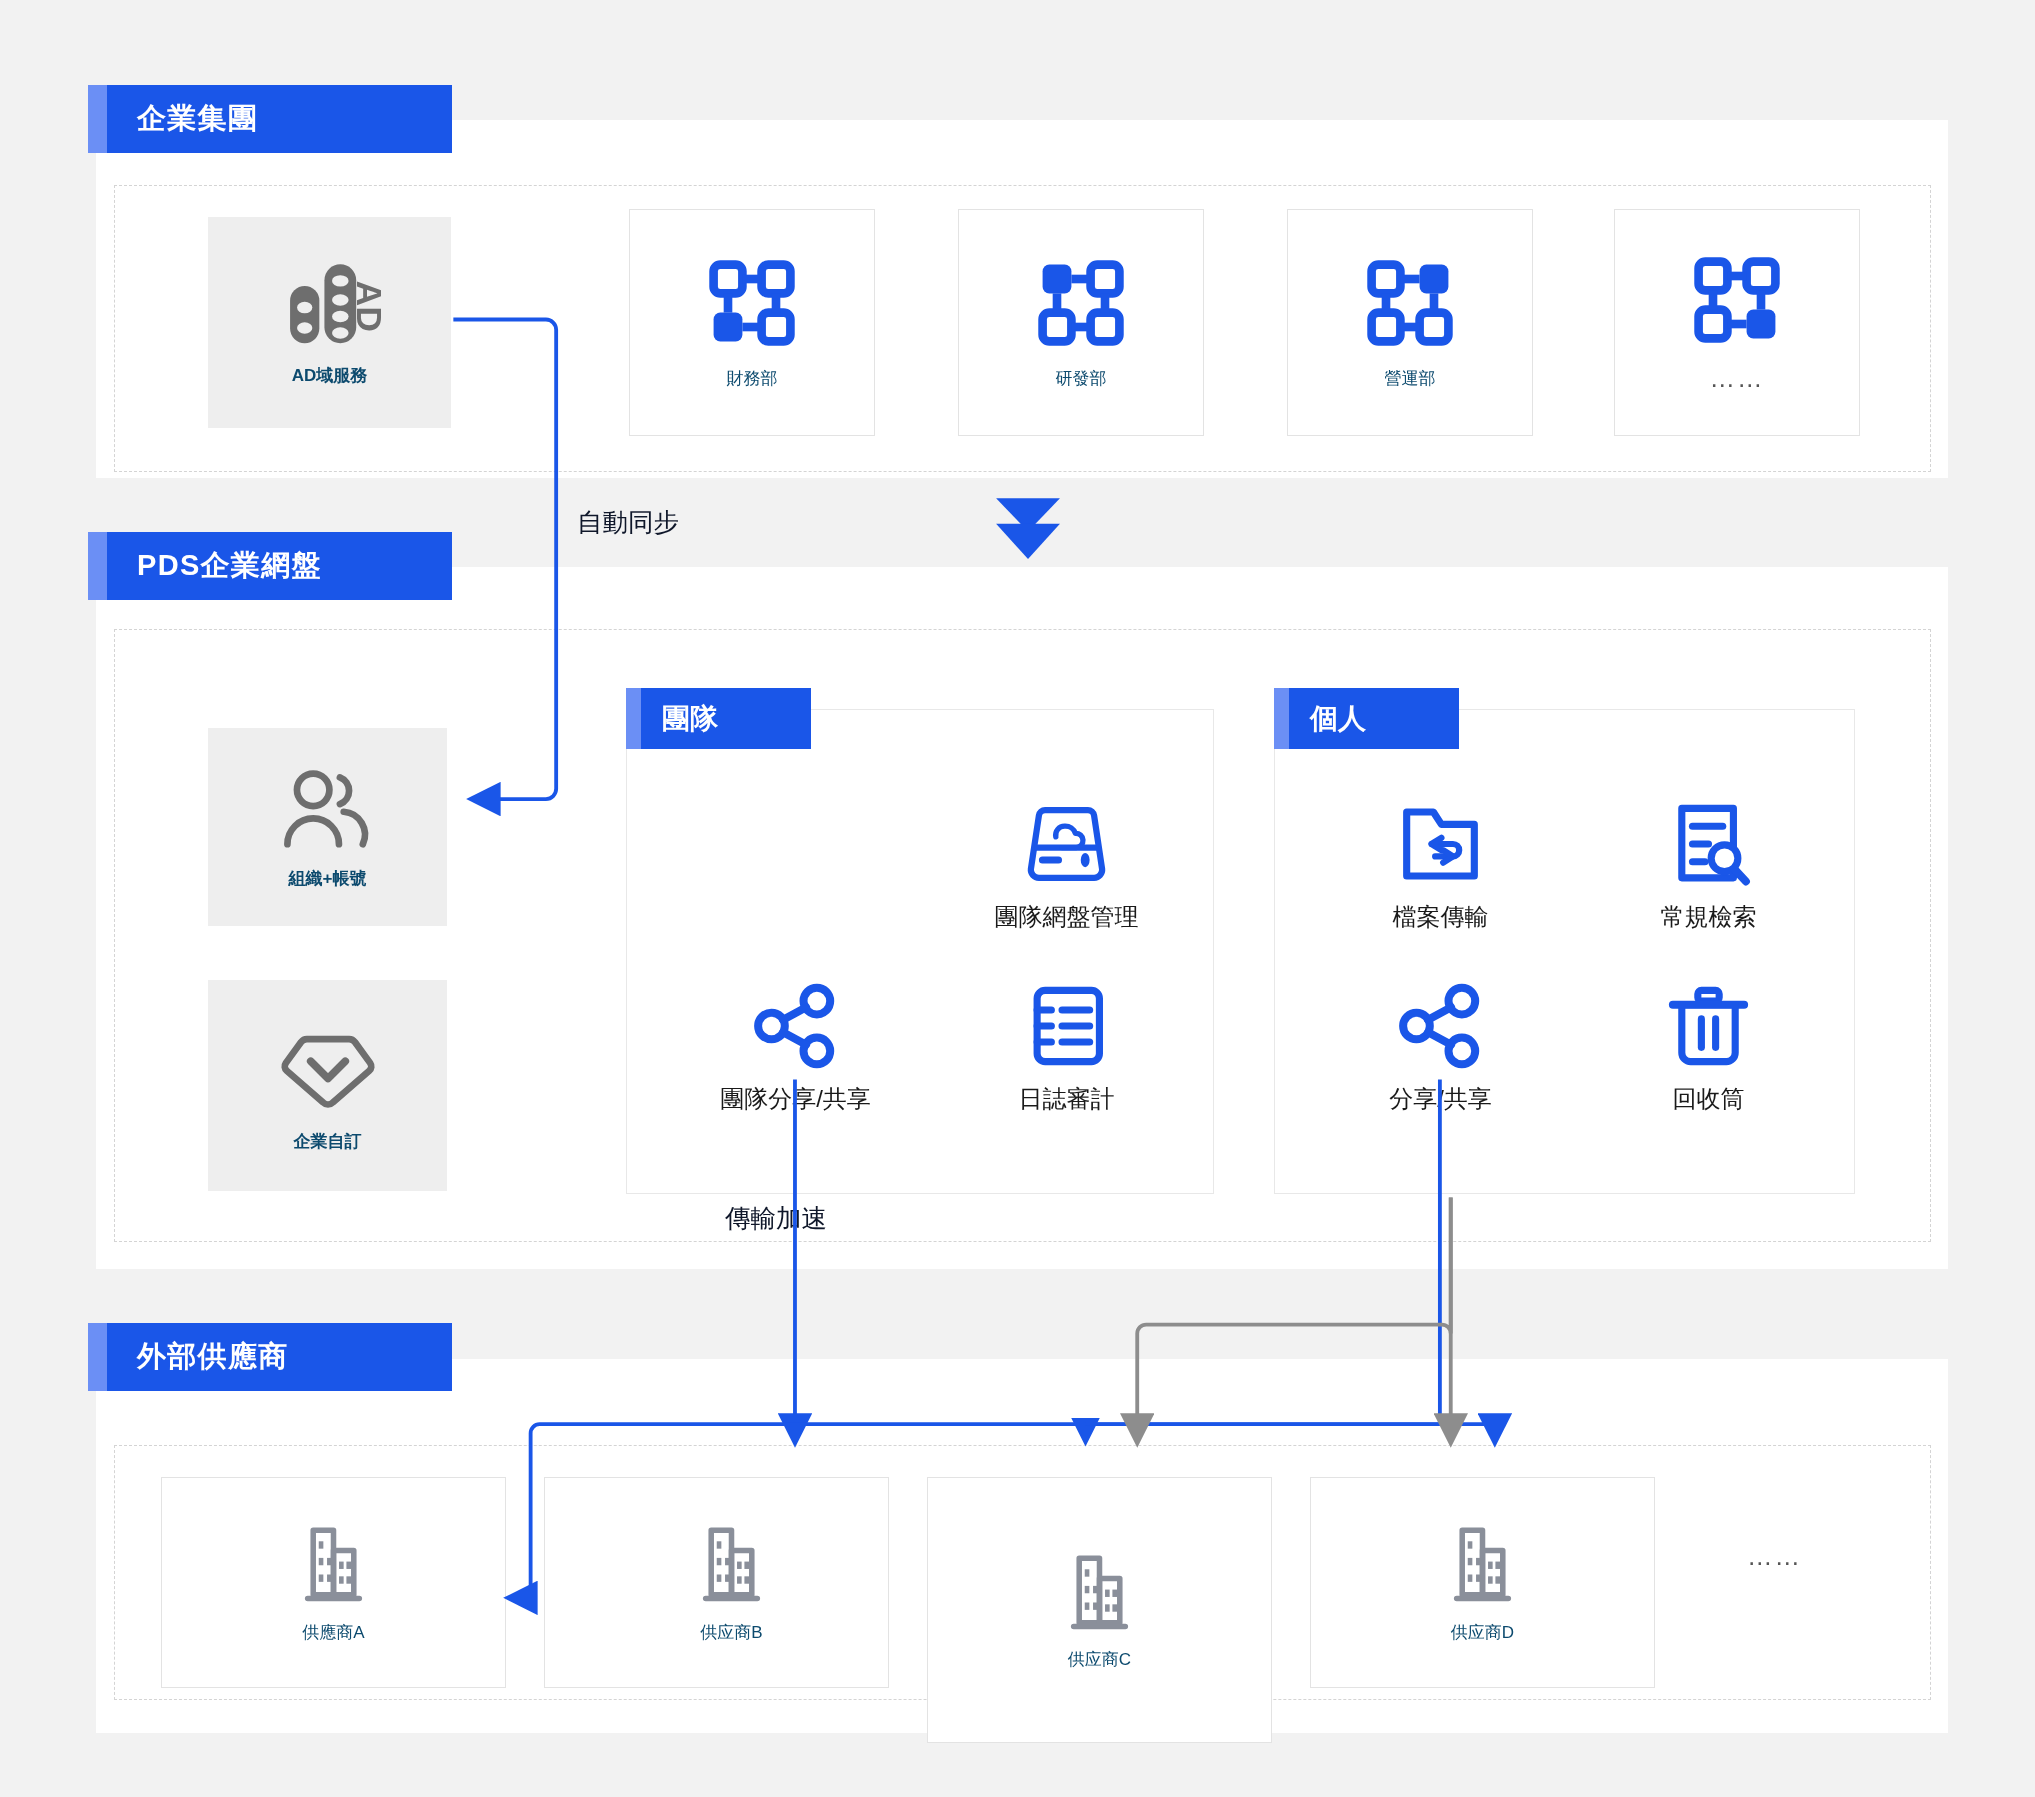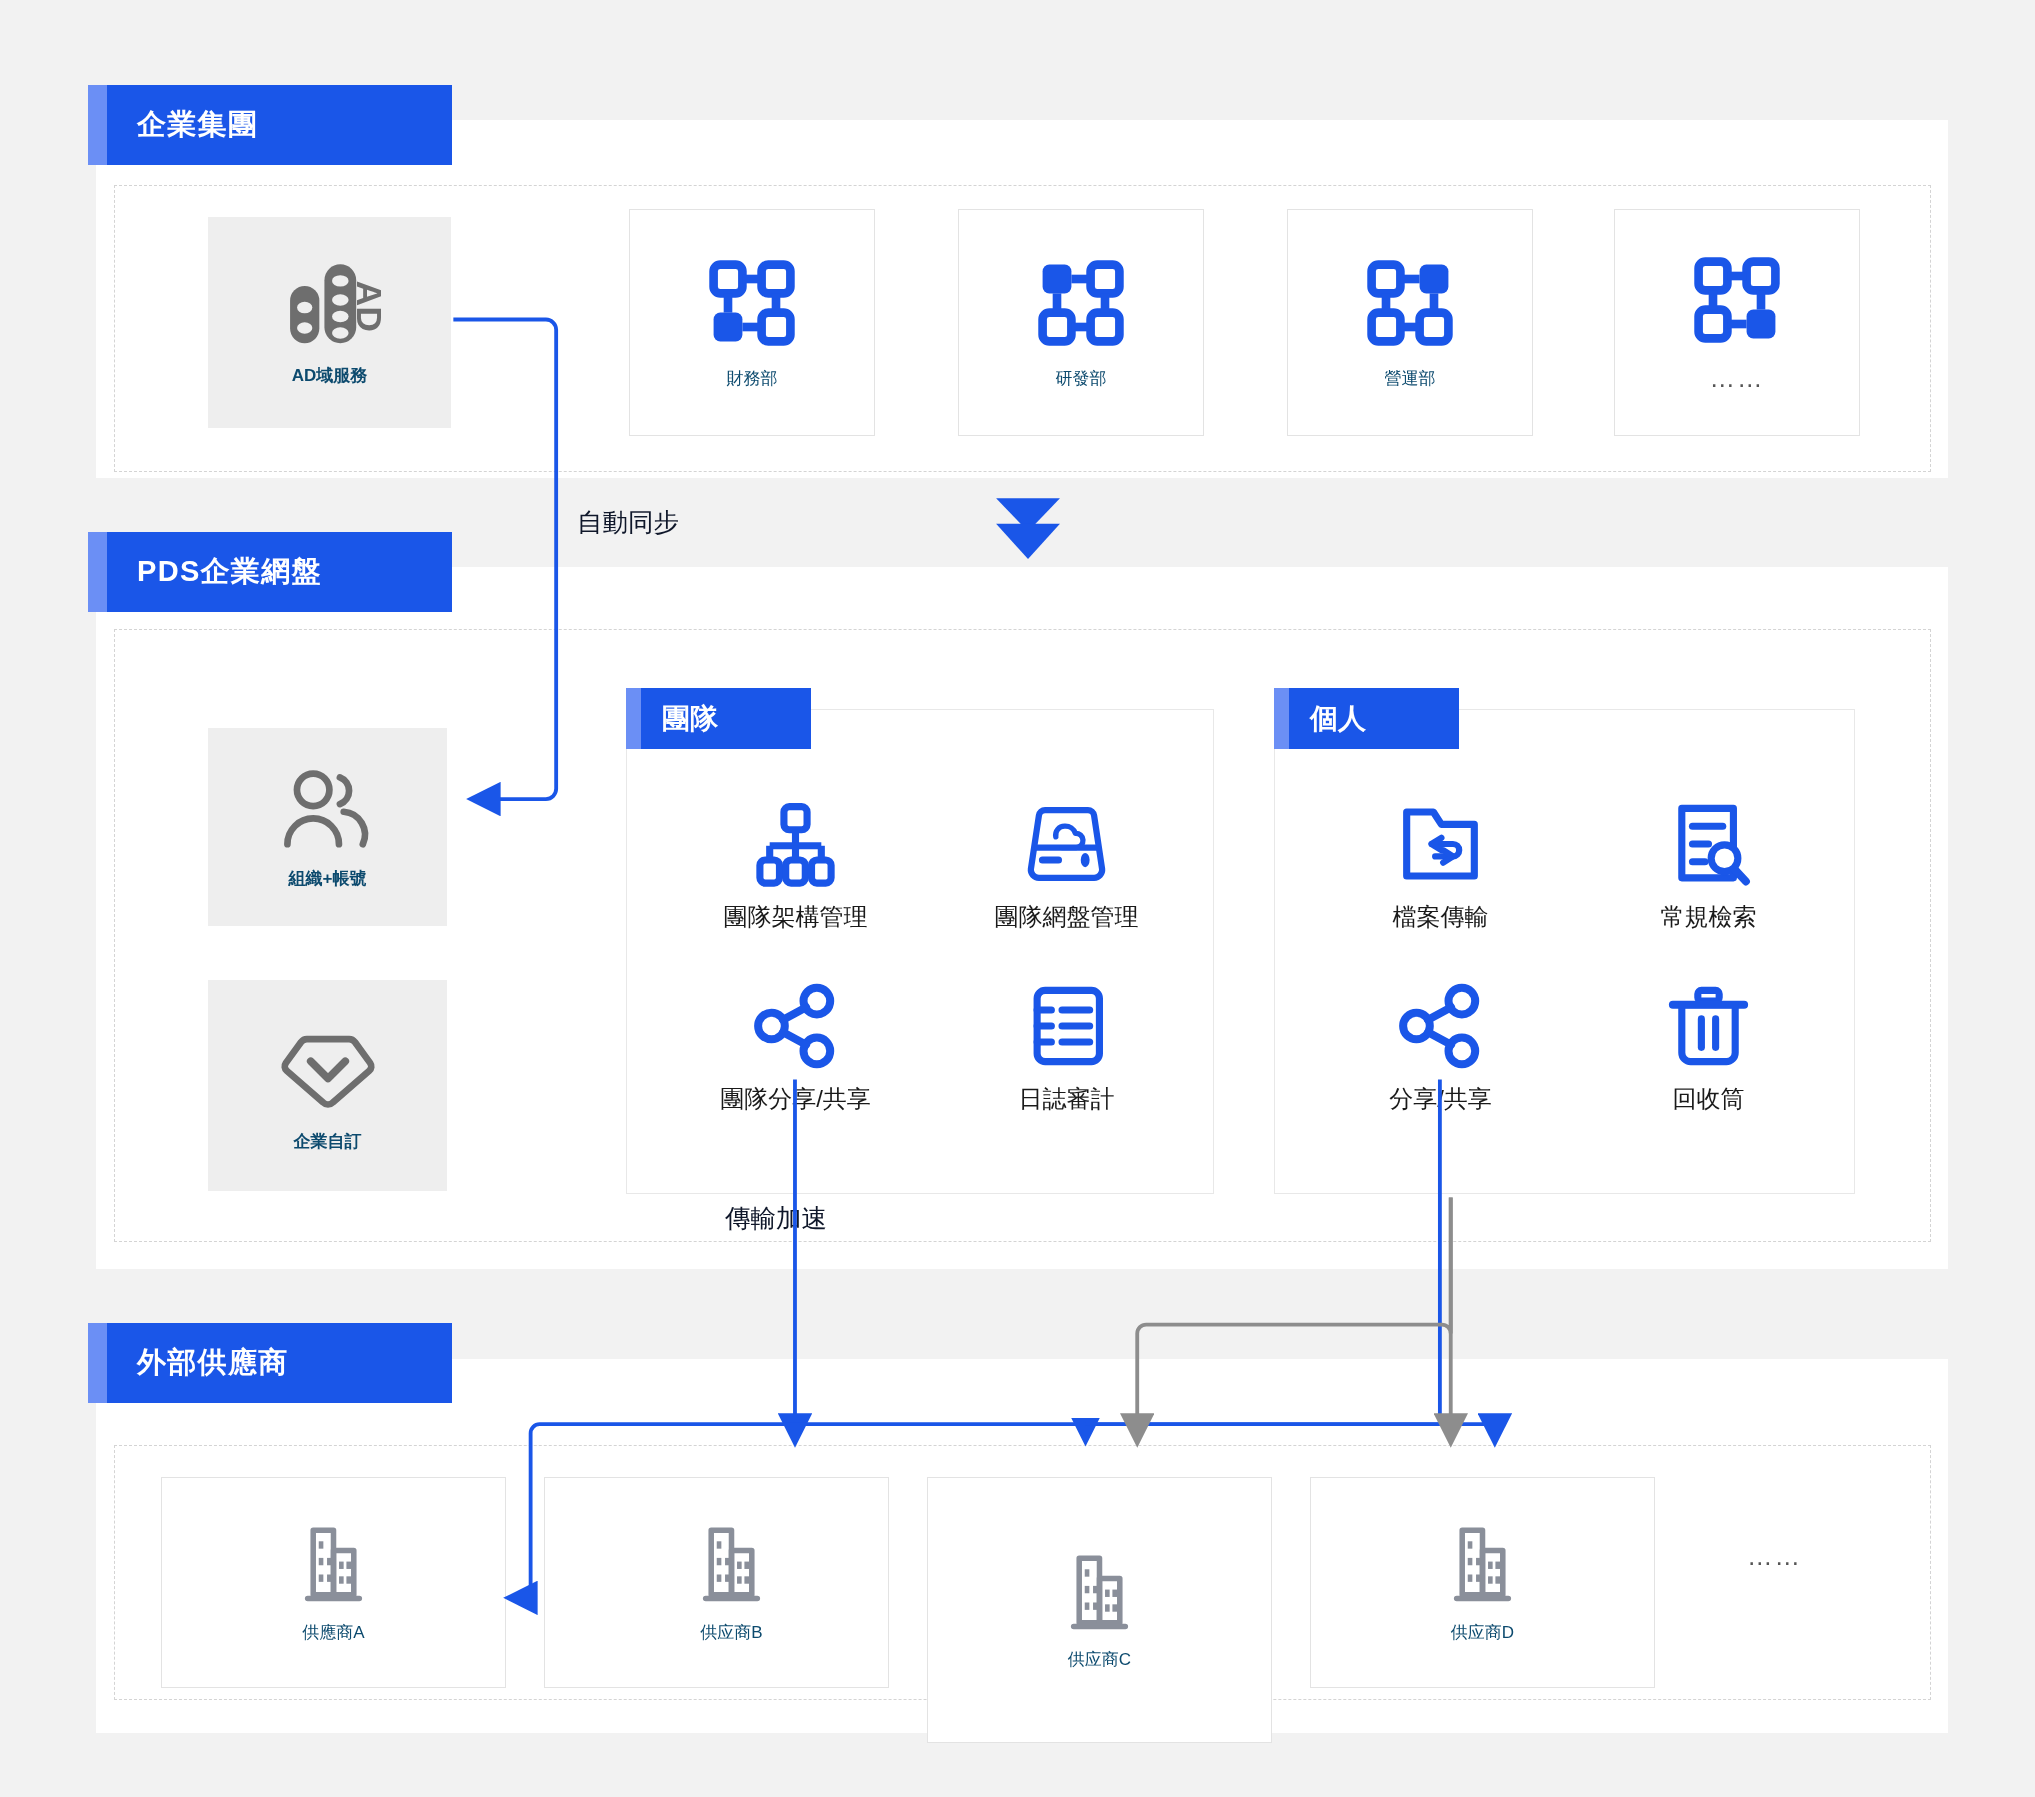--- a/index.html
+++ b/index.html
@@ -8,21 +8,21 @@
     background:#ffffff;
     font-family:"Liberation Sans","DejaVu Sans",sans-serif;
     overflow:hidden;
   }
   #stage{position:relative;width:2035px;height:1798px;background:#f2f2f2;}
 
   
   .band{position:absolute;background:#ffffff;}
 
   
-  .flag{position:absolute;height:80px;display:flex;align-items:center;
+  .flag{position:absolute;height:68px;display:flex;align-items:center;
         background:#1a56e8;box-sizing:border-box;padding-left:49px;}
   .flag::before{content:"";position:absolute;left:0;top:0;bottom:0;width:19px;background:#6b8ff5;}
   .flag-label{color:#ffffff;font-size:29px;font-weight:bold;letter-spacing:1.3px;white-space:nowrap;}
 
   
   .dashed{position:absolute;border:1.3px dashed #d4d4d4;box-sizing:border-box;background:transparent;}
 
   
   .card{position:absolute;box-sizing:border-box;display:flex;flex-direction:column;
         align-items:center;justify-content:center;}
@@ -178,36 +178,20 @@
       </svg>
     </span>
     <span class="card-label bold">企業自訂</span>
   </div>
 
   <div class="subpanel" style="left:626px;top:709px;width:588px;height:485px;"></div>
   <div class="subflag" style="left:626px;top:688px;width:185px;">
     <span class="subflag-label">團隊</span>
   </div>
 
-  <div class="tile" style="left:690px;top:801px;width:211px;">
-    <span class="card-ico">
-      <svg width="89" height="86" viewBox="0 0 100 96">
-        <rect x="37" y="6" width="26" height="26" rx="6" fill="none" stroke="#1a56e8" stroke-width="8"></rect>
-        <rect x="10" y="66" width="22" height="26" rx="6" fill="none" stroke="#1a56e8" stroke-width="8"></rect>
-        <rect x="39" y="66" width="22" height="26" rx="6" fill="none" stroke="#1a56e8" stroke-width="8"></rect>
-        <rect x="68" y="66" width="22" height="26" rx="6" fill="none" stroke="#1a56e8" stroke-width="8"></rect>
-        <line x1="50" y1="32" x2="50" y2="50" stroke="#1a56e8" stroke-width="8"></line>
-        <line x1="21" y1="50" x2="79" y2="50" stroke="#1a56e8" stroke-width="8"></line>
-        <line x1="21" y1="50" x2="21" y2="66" stroke="#1a56e8" stroke-width="8"></line>
-        <line x1="50" y1="50" x2="50" y2="66" stroke="#1a56e8" stroke-width="8"></line>
-        <line x1="79" y1="50" x2="79" y2="66" stroke="#1a56e8" stroke-width="8"></line>
-      </svg>
-    </span>
-    <span class="tile-label">團隊架構管理</span>
-  </div>
 
   <div class="tile" style="left:961px;top:801px;width:211px;">
     <span class="card-ico">
       <svg width="89" height="86" viewBox="0 0 100 96">
         <path d="M26 10 h48 a7 7 0 0 1 7 6 l9 60 a9 9 0 0 1 -9 10 H19 a9 9 0 0 1 -9 -10 l9 -60 a7 7 0 0 1 7 -6 z" fill="none" stroke="#1a56e8" stroke-width="7" stroke-linejoin="round"></path>
         <line x1="14" y1="52" x2="86" y2="52" stroke="#1a56e8" stroke-width="7"></line>
         <path d="M38 40 a10 10 0 0 1 10 -12 a12 12 0 0 1 12 8 a8 8 0 0 1 1 16 h-16" fill="none" stroke="#1a56e8" stroke-width="6" stroke-linecap="round" stroke-linejoin="round"></path>
         <line x1="23" y1="66" x2="41" y2="66" stroke="#1a56e8" stroke-width="8" stroke-linecap="round"></line>
         <ellipse cx="71" cy="66" rx="5" ry="8" fill="#1a56e8"></ellipse>
       </svg>

